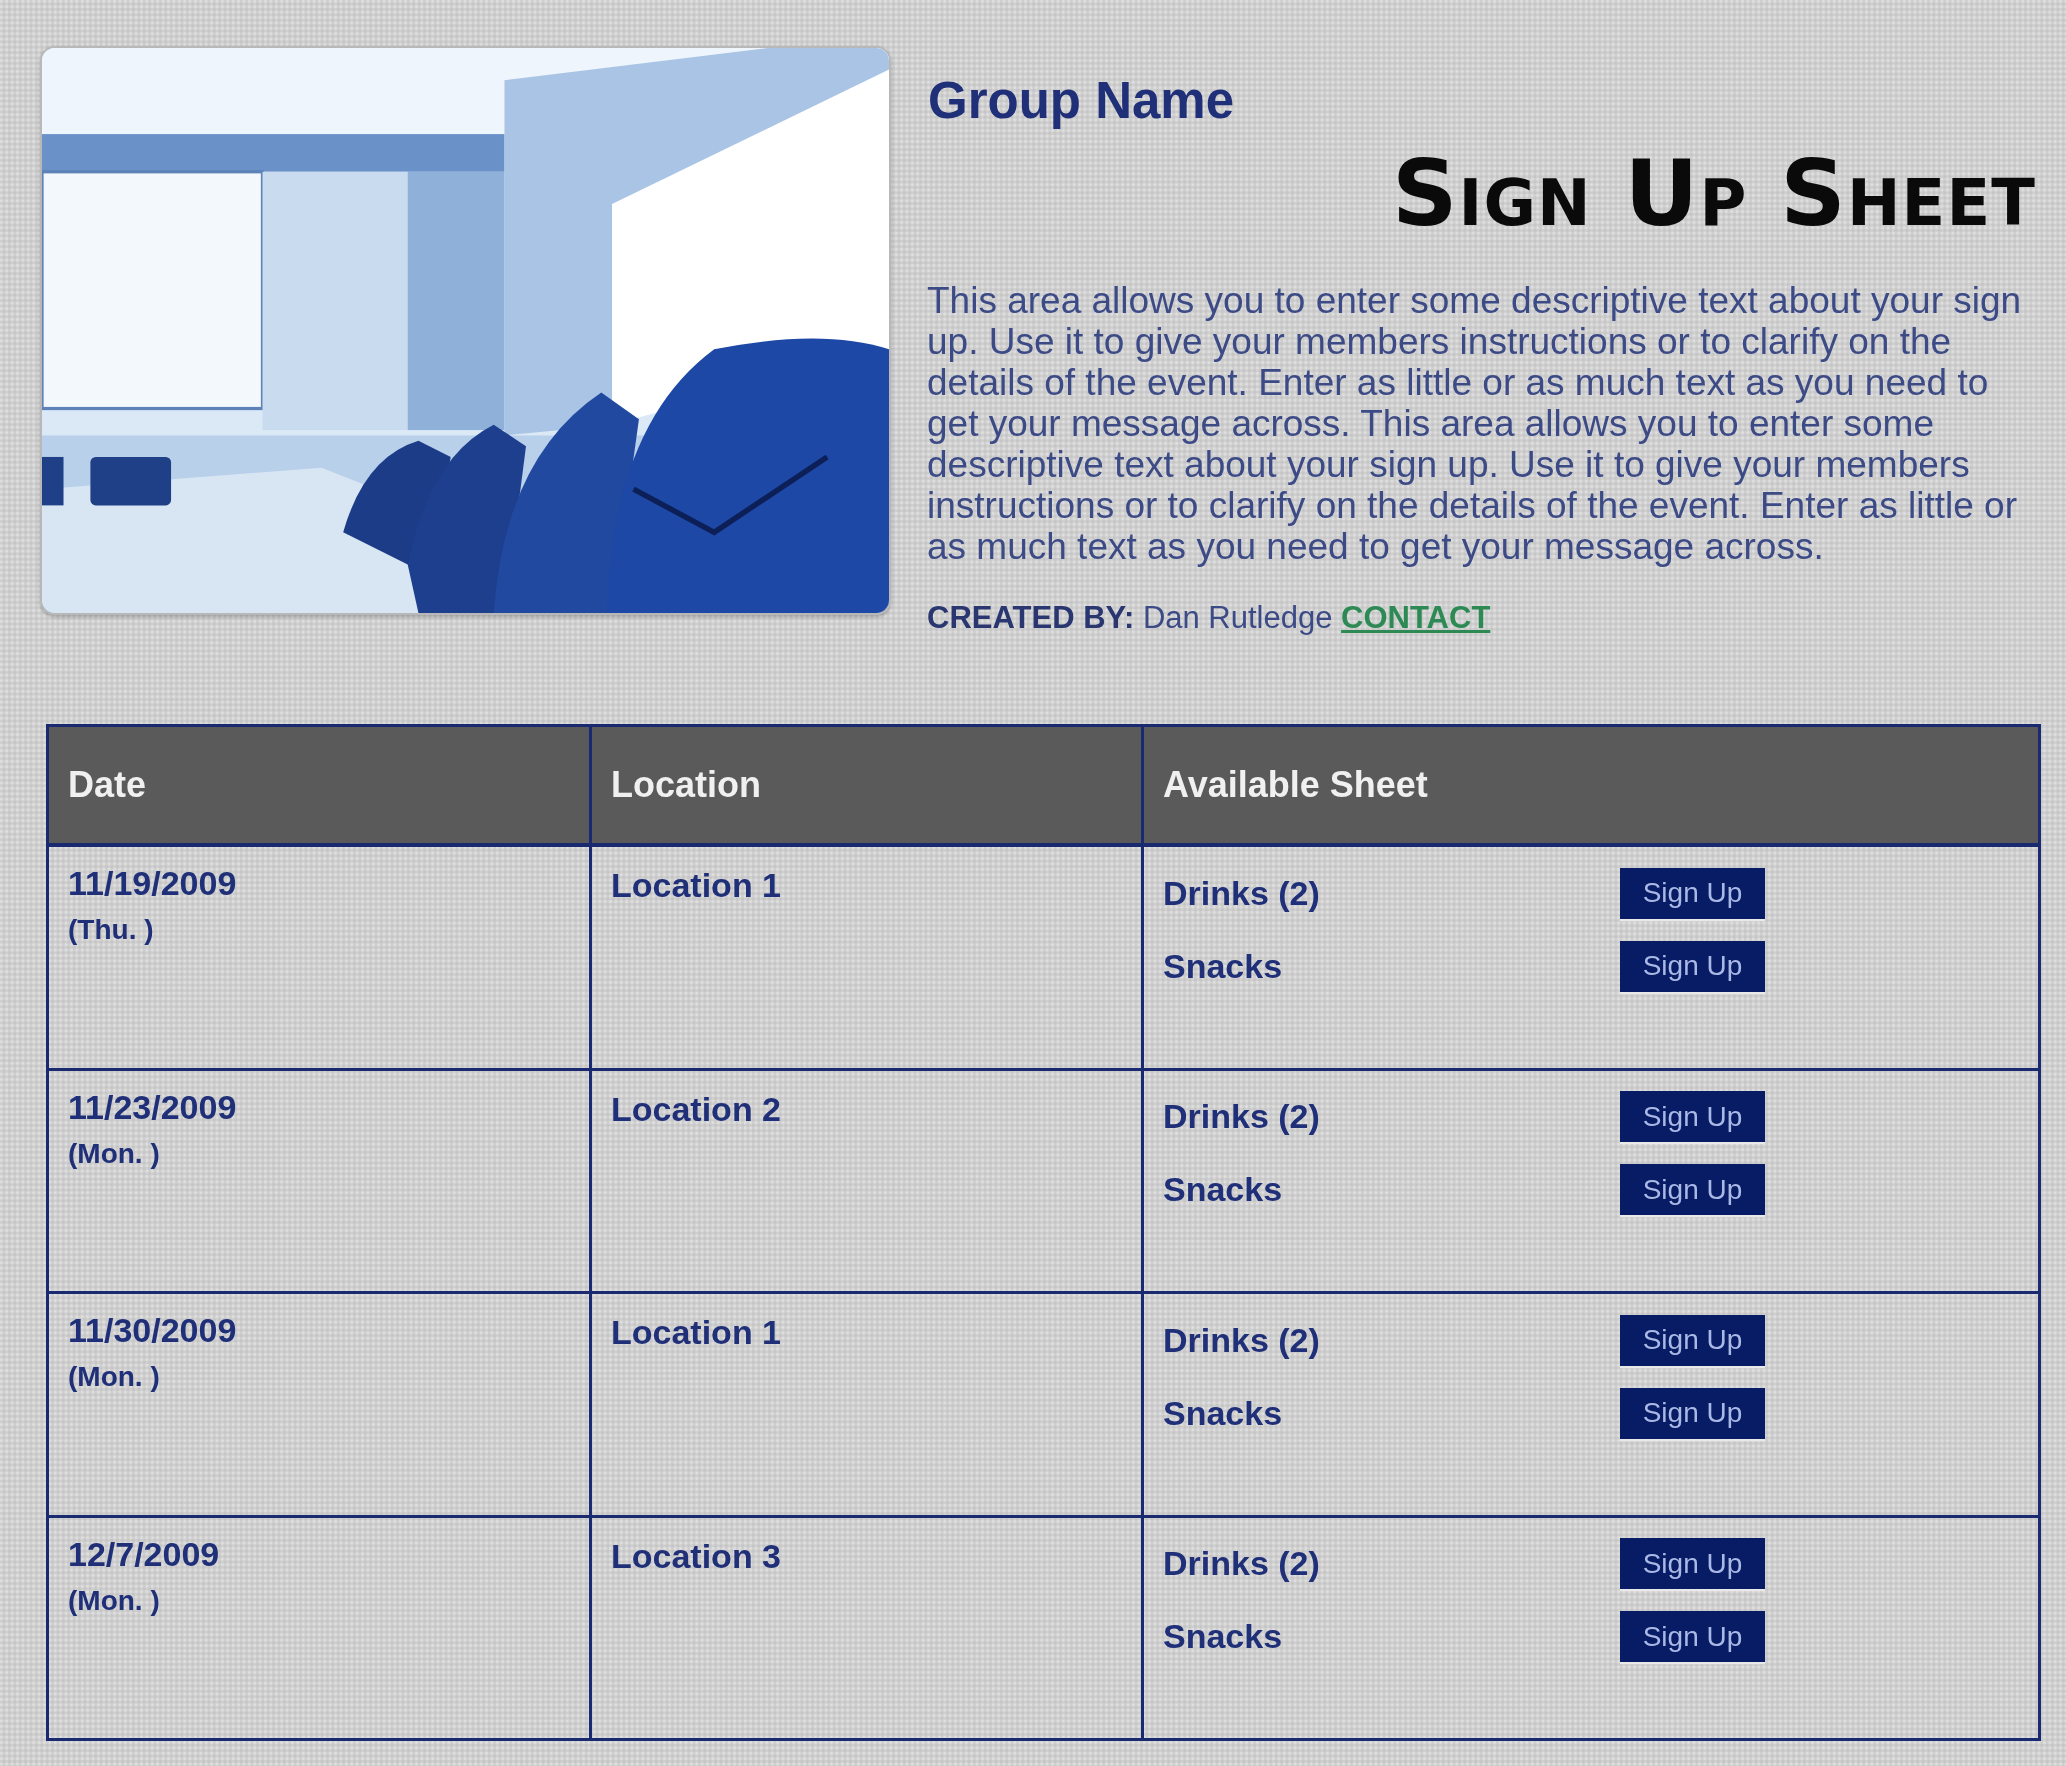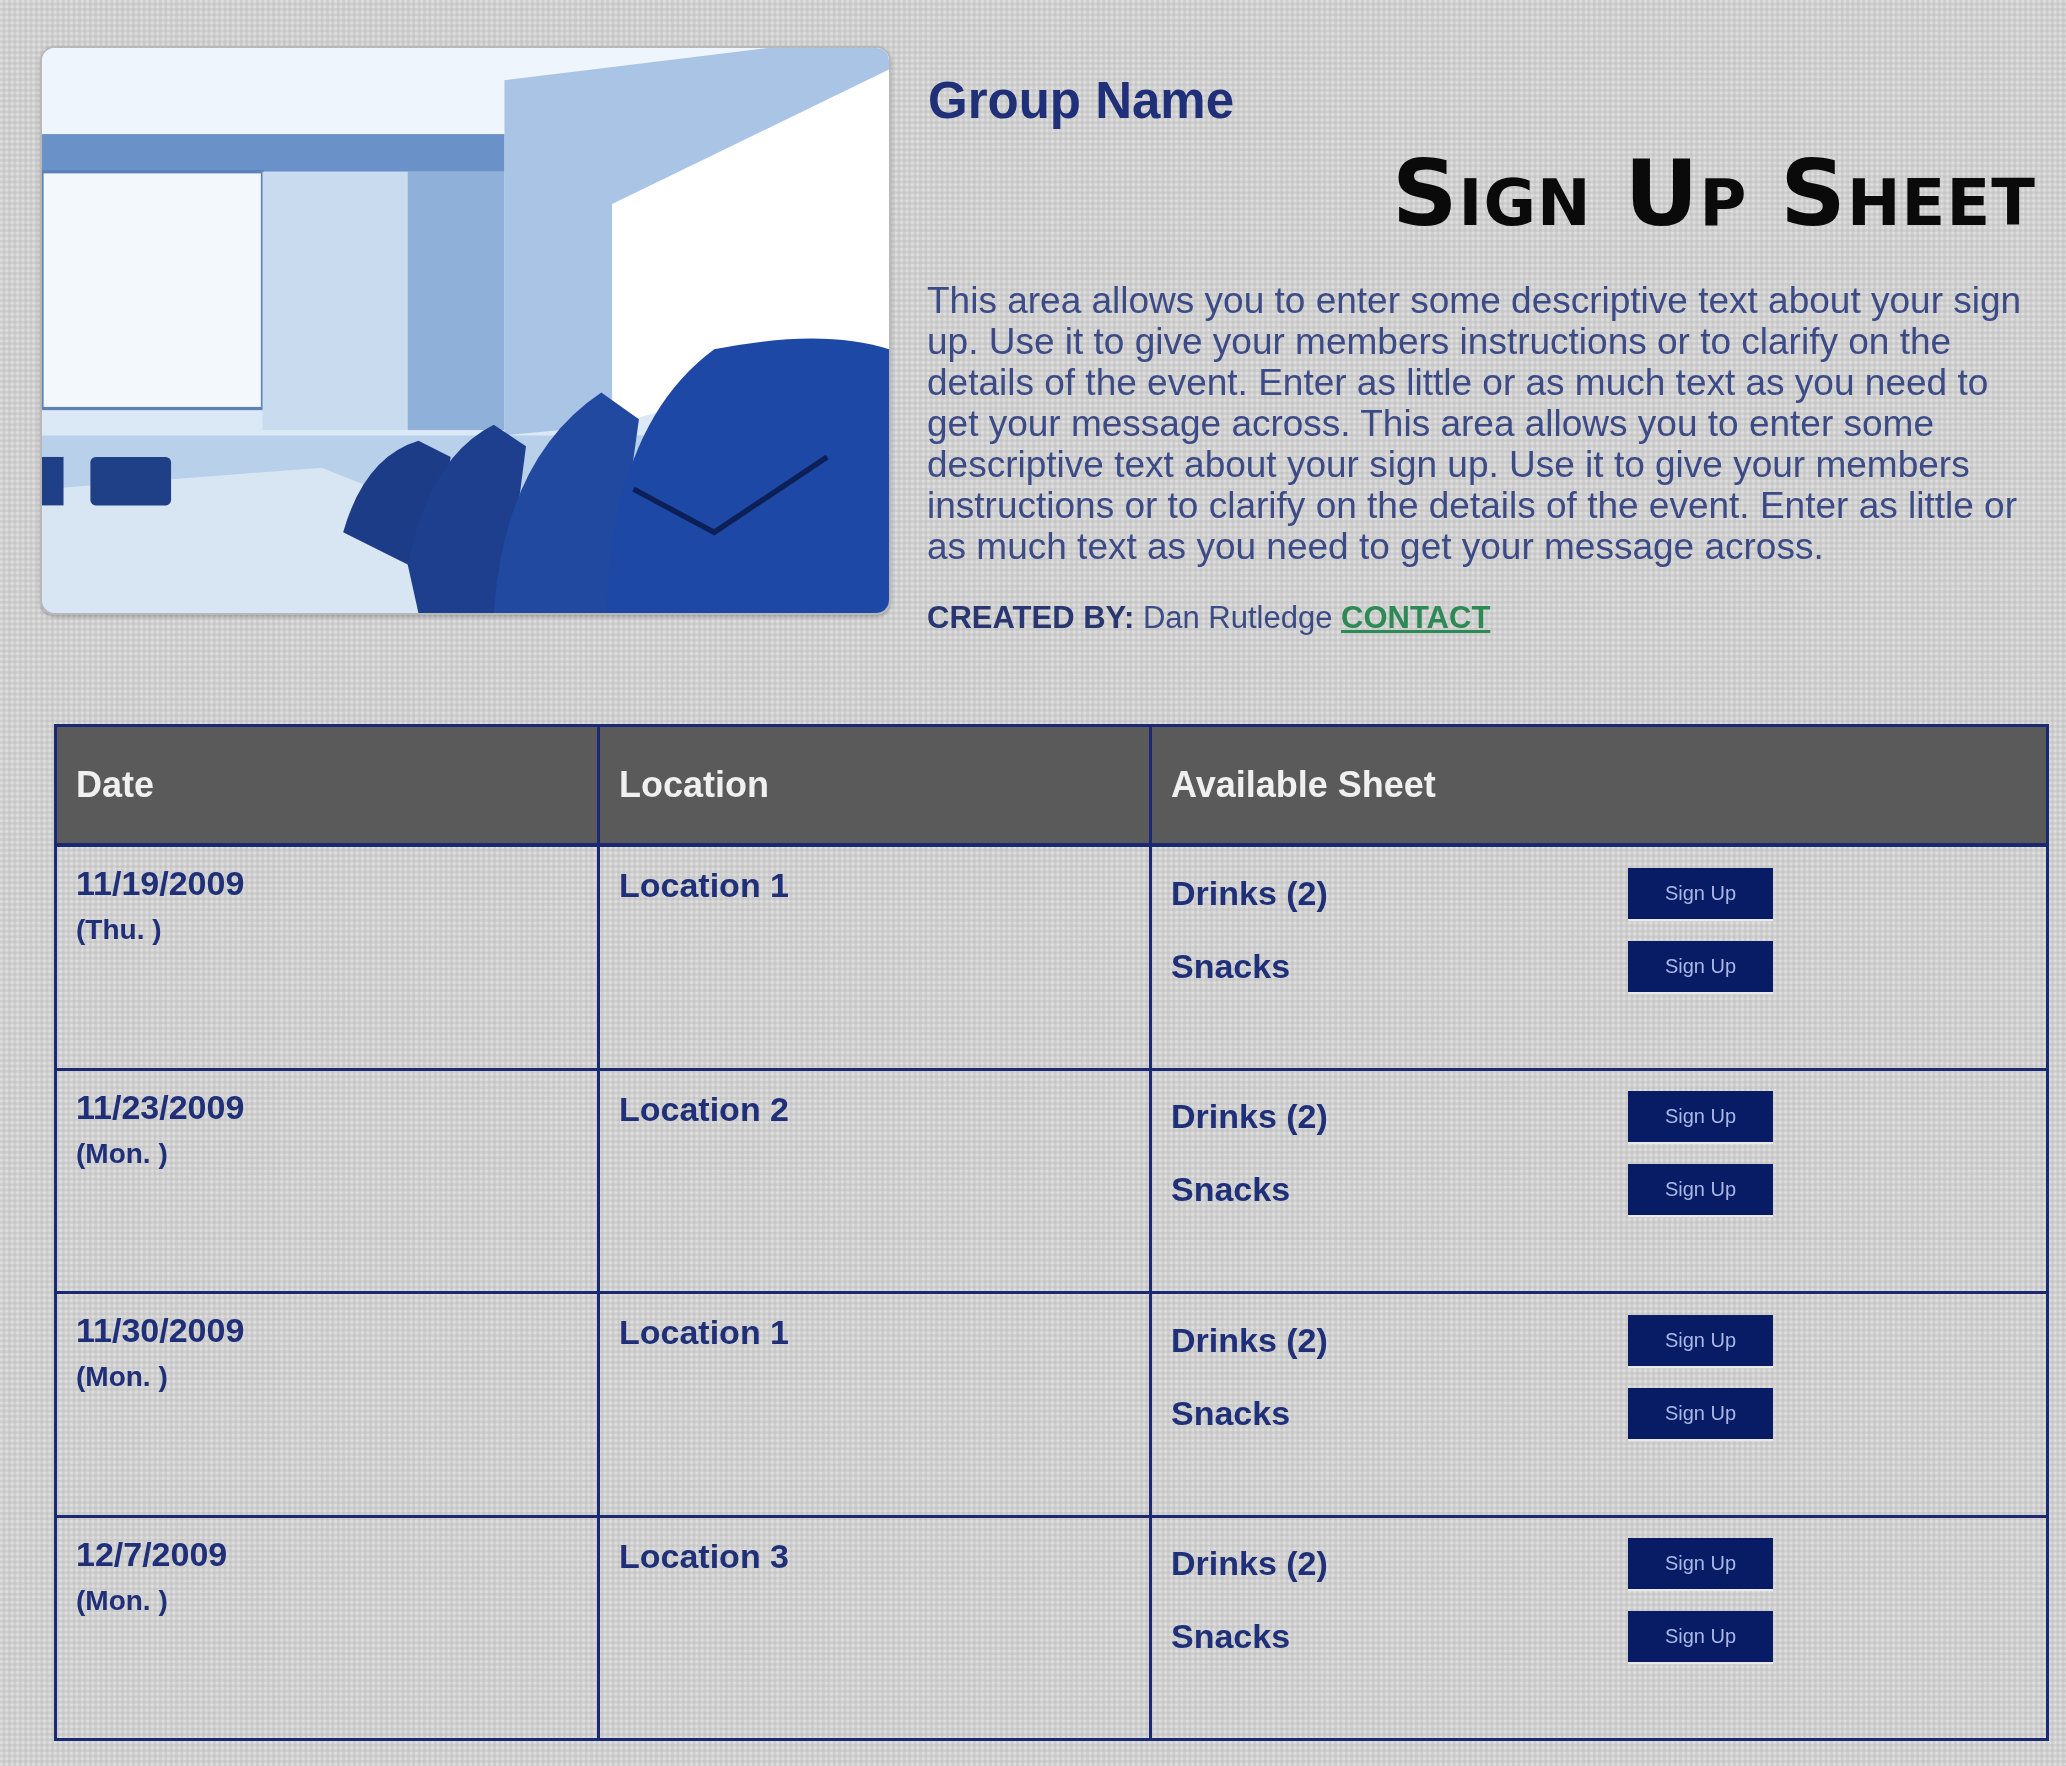--- a/index.html
+++ b/index.html
@@ -26,38 +26,38 @@
   .sheet-title {
     font-family:"DejaVu Sans", sans-serif; font-variant:small-caps; font-weight:bold;
     font-size:91px; color:#0a0a0a; margin:21.5px 0 0 0; line-height:1; letter-spacing:1.1px;text-align:right;
   }
   .desc { position:absolute; left:927px; top:280px; width:1108px;
     font-size:37px; line-height:41px; color:#3c4a86; margin:0; }
   .created { position:absolute; left:927px; top:600px; font-size:31px; color:#3c4a86; }
   .created .lbl { font-weight:bold; color:#2a3670; }
   .created a { color:#2e8a55; font-weight:bold; text-decoration:underline; }
   table.signup {
-    position:absolute; left:54px; top:724px; width:1995px; height:1017px;
+    position:absolute; left:46px; top:724px; width:1995px; height:1017px;
     border-collapse:collapse; border:3.8px solid #1a2a70; table-layout:fixed;
   }
   table.signup th {
     background:#5a5a5a; color:#f0f0f0; text-align:left; font-size:36px; font-weight:bold;
     height:116px; padding:0 0 0 19px; border:3.2px solid #1a2a70; border-bottom:4.3px solid #1a2a70;
   }
   table.signup td {
     vertical-align:top; border:3.2px solid #1a2a70; padding:19px 0 0 19px;
     color:#1f2f78; font-weight:bold; font-size:34px;
   }
   .date { margin:0; line-height:1; }
   .dow { font-size:28px; margin-top:16px; line-height:1; }
   .slot { display:flex; align-items:center; height:54px; margin-bottom:19px; }
   .slot:last-child { margin-bottom:0; }
   .slot-name { width:457px; }
   .signup-btn {
-    background:#071c64; color:#aab8e6; font-weight:normal; font-size:20px;
+    background:#071c64; color:#aab8e6; font-weight:normal; font-size:28px;
     width:145px; height:51px; display:flex; align-items:center; justify-content:center;
     border:none; box-shadow:0 2.2px 0 #e9e9e9; cursor:pointer; font-family:"Liberation Sans", sans-serif;
   }
 </style>
 </head>
 <body>
 
 <div class="photo">
   <svg viewBox="0 0 1575 1050" preserveAspectRatio="none">
     <rect x="0" y="0" width="1575" height="1050" fill="#dbe9f6"></rect>

